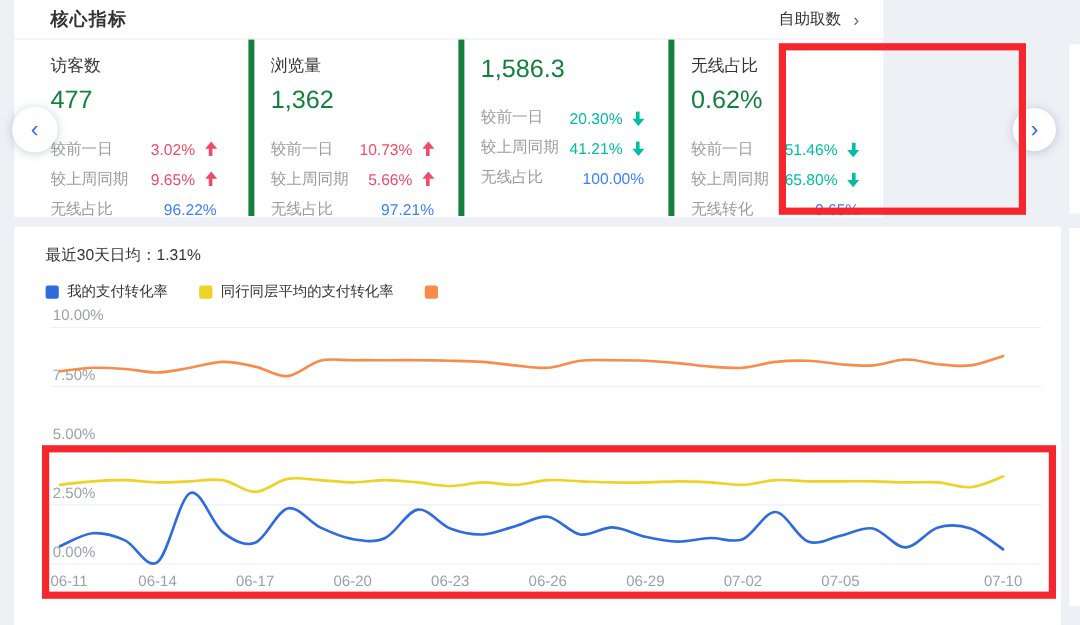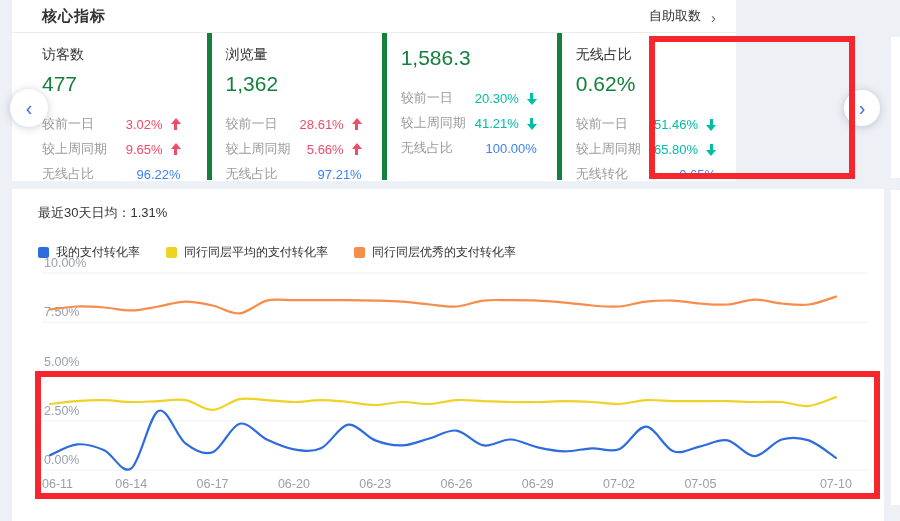--- a/index.html
+++ b/index.html
@@ -40,21 +40,21 @@
   .arr::after { content:""; position:absolute; left:3.5px; width:3px; height:7px; background:currentColor; }
   .arr-up::before { top:0; border-bottom:6px solid currentColor; }
   .arr-up::after { top:5px; }
   .arr-down::before { bottom:0; border-top:6px solid currentColor; }
   .arr-down::after { bottom:5px; }
 
   
   .chart-head { padding:15px 0 0 26px; }
   .chart-avg { font-size:13px; color:#333; }
   #legend { display:flex; gap:26px; margin-top:13px; }
-  .leg-item { display:flex; align-items:center; gap:7px; font-size:12px; color:#333; cursor:pointer;margin-top:9px; }
+  .leg-item { display:flex; align-items:center; gap:7px; font-size:12px; color:#333; cursor:pointer; }
   .leg-sq { width:11px; height:11px; border-radius:2px; display:inline-block; }
   #chart-wrap { position:absolute; left:26px; top:58px; width:845px; height:252px; }
 
   
   .nav-circle { position:absolute; background:#fff; border-radius:50%;
                 box-shadow:0 1px 8px rgba(60,80,120,.28); display:flex; align-items:center; justify-content:center;
                 color:#3a6fe0; font-size:20px; cursor:pointer; z-index:5; }
   #nav-prev { left:10px; top:89px; width:38px; height:38px; }
   #nav-next { left:844px; top:90px; width:36px; height:36px; }
 
@@ -98,21 +98,21 @@
             <span>96.22%</span>
           </span>
         </div>
       </div>
       <div class="card">
         <div class="card-title">浏览量</div>
         <div class="card-value">1,362</div>
         <div class="crow">
           <span class="lbl">较前一日</span>
           <span class="val t-up">
-            <span>28.61%</span>
+            <span>10.73%</span>
             <span class="arr arr-up"></span>
           </span>
         </div>
         <div class="crow">
           <span class="lbl">较上周同期</span>
           <span class="val t-up">
             <span>5.66%</span>
             <span class="arr arr-up"></span>
           </span>
         </div>
@@ -180,21 +180,20 @@
         <span class="leg-item">
           <span class="leg-sq" style="background: rgb(46, 107, 223);"></span>
           <span>我的支付转化率</span>
         </span>
         <span class="leg-item">
           <span class="leg-sq" style="background: rgb(238, 210, 38);"></span>
           <span>同行同层平均的支付转化率</span>
         </span>
         <span class="leg-item">
           <span class="leg-sq" style="background: rgb(247, 140, 75);"></span>
-          <span>同行同层优秀的支付转化率</span>
         </span>
       </div>
   </div>
   <div id="chart-wrap"><svg width="845" height="252">
         <line x1="4" x2="830" y1="223" y2="223" stroke="#edf0f8" stroke-width="1"></line>
         <text x="6" y="217" fill="#99a0aa" font-size="12.5">0.00%</text>
         <line x1="4" x2="830" y1="173.75" y2="173.75" stroke="#edf0f8" stroke-width="1"></line>
         <text x="6" y="167.75" fill="#99a0aa" font-size="12.5">2.50%</text>
         <line x1="4" x2="830" y1="124.5" y2="124.5" stroke="#edf0f8" stroke-width="1"></line>
         <text x="6" y="118.5" fill="#99a0aa" font-size="12.5">5.00%</text>

